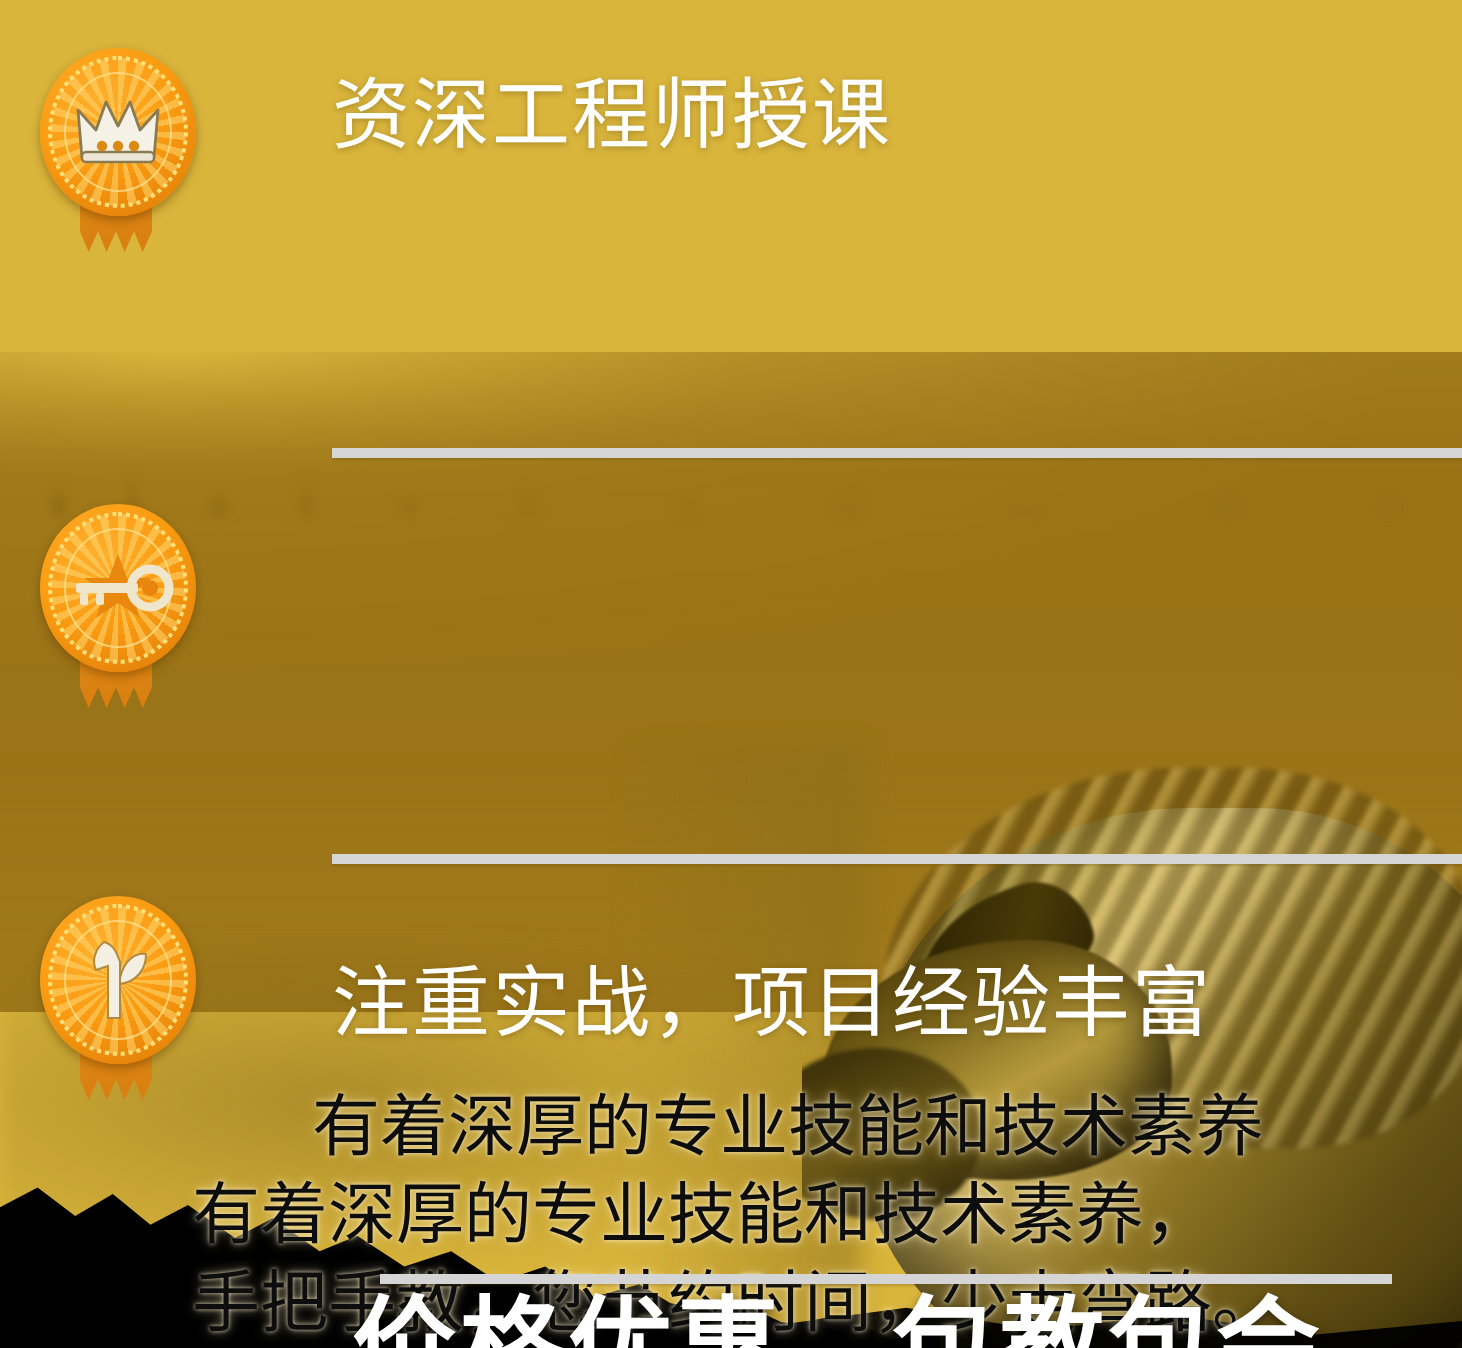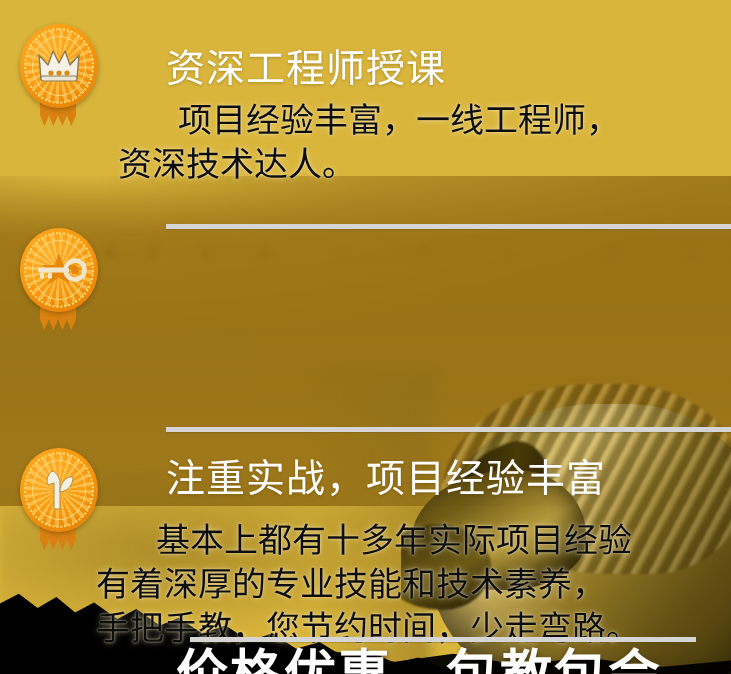--- a/index.html
+++ b/index.html
@@ -181,21 +181,21 @@
     position: absolute;
     inset: 0;
   }
 
   .block {
     position: absolute;
     left: 0;
     right: 0;
   }
   .block-1 { top: 16px;  height: 196px; }
-  .block-2 { top: 220px; height: 196px; }
+  .block-2 { top: 244px; height: 196px; }
   .block-3 { top: 440px; height: 190px; }
 
   
   .badge {
     position: absolute;
     left: 14px;
     top: 6px;
     width: 92px;
     height: 108px;
   }
@@ -264,21 +264,21 @@
   .heading {
     position: absolute;
     left: 166px;
     color: #ffffff;
     font-size: 39px;
     line-height: 1.1;
     letter-spacing: 1px;
     white-space: nowrap;
     text-shadow: 0 1px 3px rgba(80,60,8,0.35);
   }
-  .h-1 { top: 32px; text-align: center; }
+  .h-1 { top: 22px; text-align: center; }
   .h-2 { top: 238px; }
 
   .body-text {
     position: absolute;
     color: #0d0d0d;
     font-size: 34px;
     line-height: 1.30;
     letter-spacing: 0px;
     white-space: nowrap;
     text-shadow: 0 0 6px rgba(255,240,190,0.55), 0 0 2px rgba(255,245,210,0.8);
@@ -339,24 +339,20 @@
               <circle cx="15" cy="27" r="2.6" fill="#d98a12"></circle>
               <circle cx="23" cy="27" r="2.6" fill="#d98a12"></circle>
               <circle cx="31" cy="27" r="2.6" fill="#d98a12"></circle>
             </svg>
           </div>
         </div>
       </div>
 
       <div class="heading h-1">资深工程师授课</div>
 
-      <div class="body-text b-1">
-        <span class="line indent">项目经验丰富，一线工程师，</span>
-        <span class="line">资深技术达人。</span>
-      </div>
     </div>
 
     <div class="divider divider-1"></div>
 
     <div class="block block-2">
       <div class="badge">
         <div class="ribbon"></div>
         <div class="coin">
           <div class="rays"></div>
           <div class="dots"></div>
@@ -370,21 +366,21 @@
               <rect x="10" y="24.5" width="4" height="6" rx="1" fill="#efe7cd"></rect>
               <rect x="18" y="24.5" width="4" height="6" rx="1" fill="#efe7cd"></rect>
             </svg>
           </div>
         </div>
       </div>
 
       <div class="heading h-2">注重实战，项目经验丰富</div>
 
       <div class="body-text b-2">
-        <span class="line indent">基本上都有十多年实际项目经验</span>
+        <span class="line indent">有着深厚的专业技能和技术素养</span>
         <span class="line">有着深厚的专业技能和技术素养，</span>
         <span class="line">手把手教，您节约时间，少走弯路。</span>
       </div>
     </div>
 
     <div class="divider divider-2"></div>
 
     <div class="block block-3">
       <div class="badge">
         <div class="ribbon"></div>

